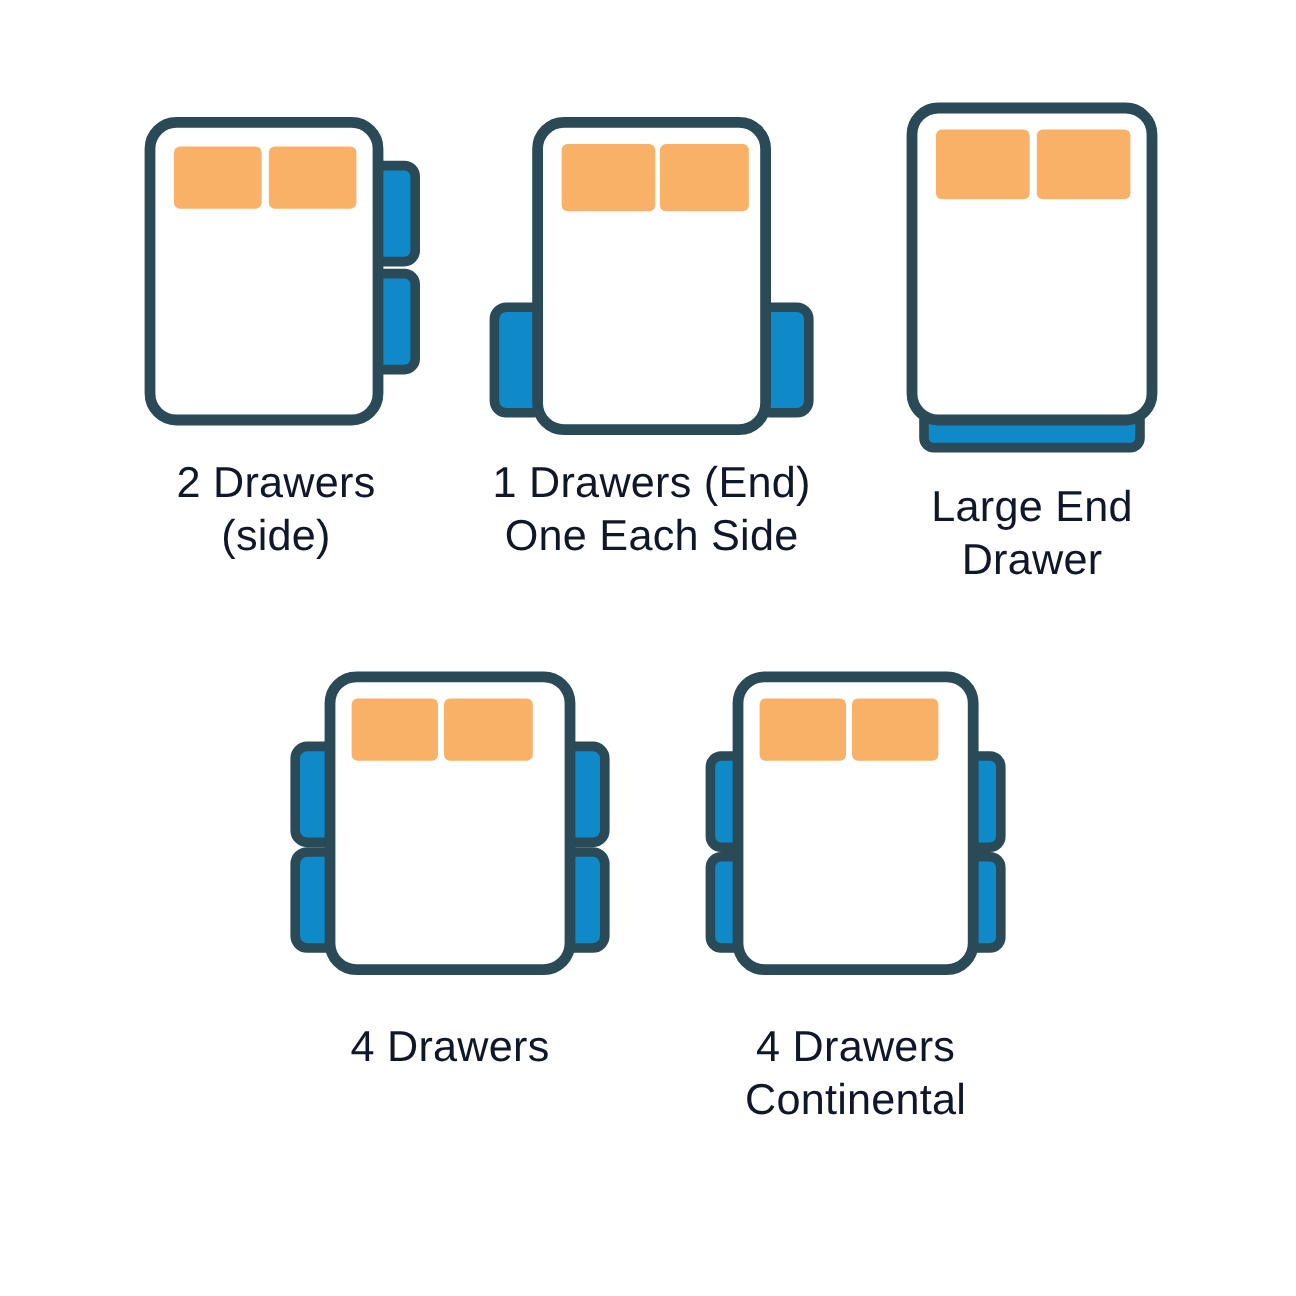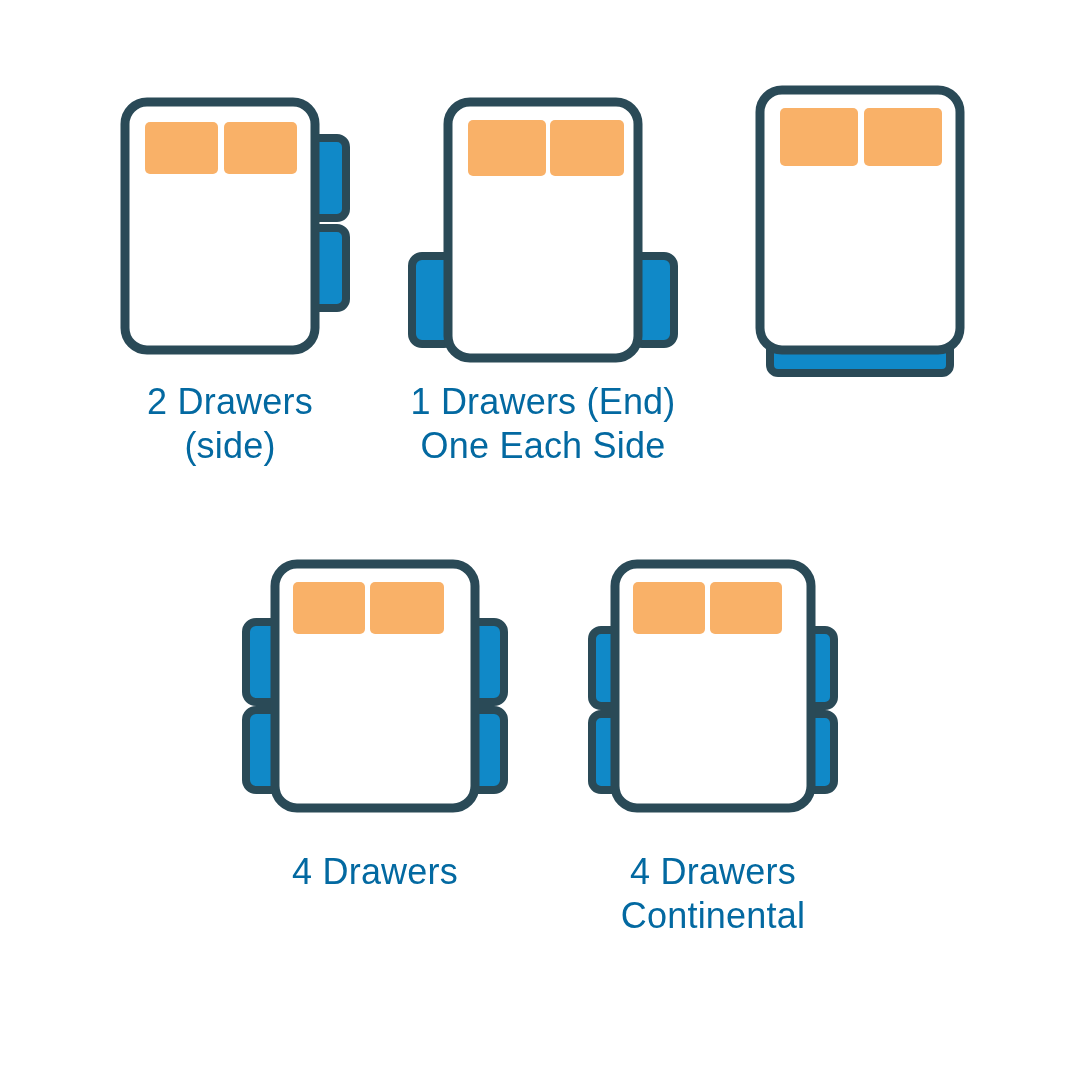--- a/index.html
+++ b/index.html
@@ -24,21 +24,21 @@
   }
   .bed-figure {
     position: relative;
     width: 100%;
   }
   .bed-caption {
     position: absolute;
     left: 0;
     width: 100%;
     text-align: center;
-    color: #0369a1;
+    color: #0f172a;
     font-size: 36px;
     line-height: 1.22;
     font-family: "Liberation Sans", sans-serif;
     letter-spacing: 0.2px;
     white-space: pre-line;
   }
   svg { display: block; }
 </style>
 </head>
 <body>
@@ -90,20 +90,22 @@
         <g>
           <rect x="30" y="255" width="180" height="38" rx="8" ry="8" fill="#1089c8" stroke="#2a4a57" stroke-width="8"></rect>
         </g>
         <rect x="20" y="10" width="200" height="260" rx="22" ry="22" fill="#ffffff" stroke="#2a4a57" stroke-width="9"></rect>
         <g>
           <rect x="40" y="28" width="78" height="58" rx="5" ry="5" fill="#f9b168"></rect>
           <rect x="124" y="28" width="78" height="58" rx="5" ry="5" fill="#f9b168"></rect>
         </g>
       </svg>
     </div>
+    <div class="bed-caption" style="top:320px;">Large End
+Drawer</div>
   </div>
 
   <div class="bed-cell" style="left:230px; top:552px; width:290px;">
     <div class="bed-figure">
       <svg width="290" height="270" viewBox="0 0 290 270" xmlns="http://www.w3.org/2000/svg">
         <g>
           <rect x="16" y="70" width="42" height="80" rx="10" ry="10" fill="#1089c8" stroke="#2a4a57" stroke-width="8"></rect>
           <rect x="16" y="158" width="42" height="80" rx="10" ry="10" fill="#1089c8" stroke="#2a4a57" stroke-width="8"></rect>
           <rect x="232" y="70" width="42" height="80" rx="10" ry="10" fill="#1089c8" stroke="#2a4a57" stroke-width="8"></rect>
           <rect x="232" y="158" width="42" height="80" rx="10" ry="10" fill="#1089c8" stroke="#2a4a57" stroke-width="8"></rect>

